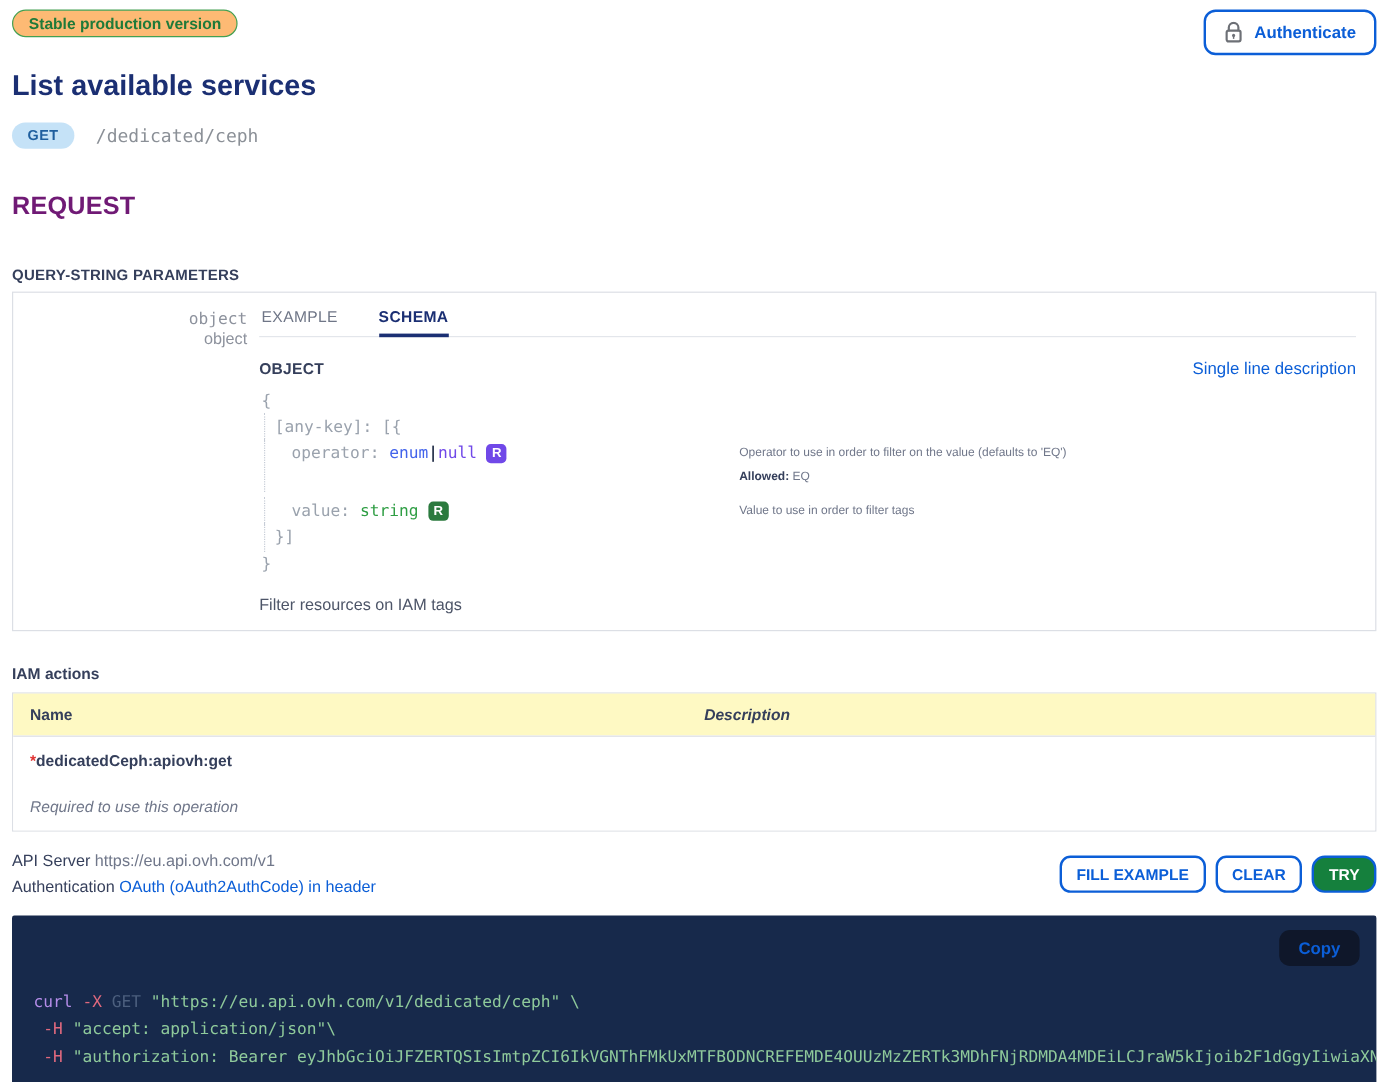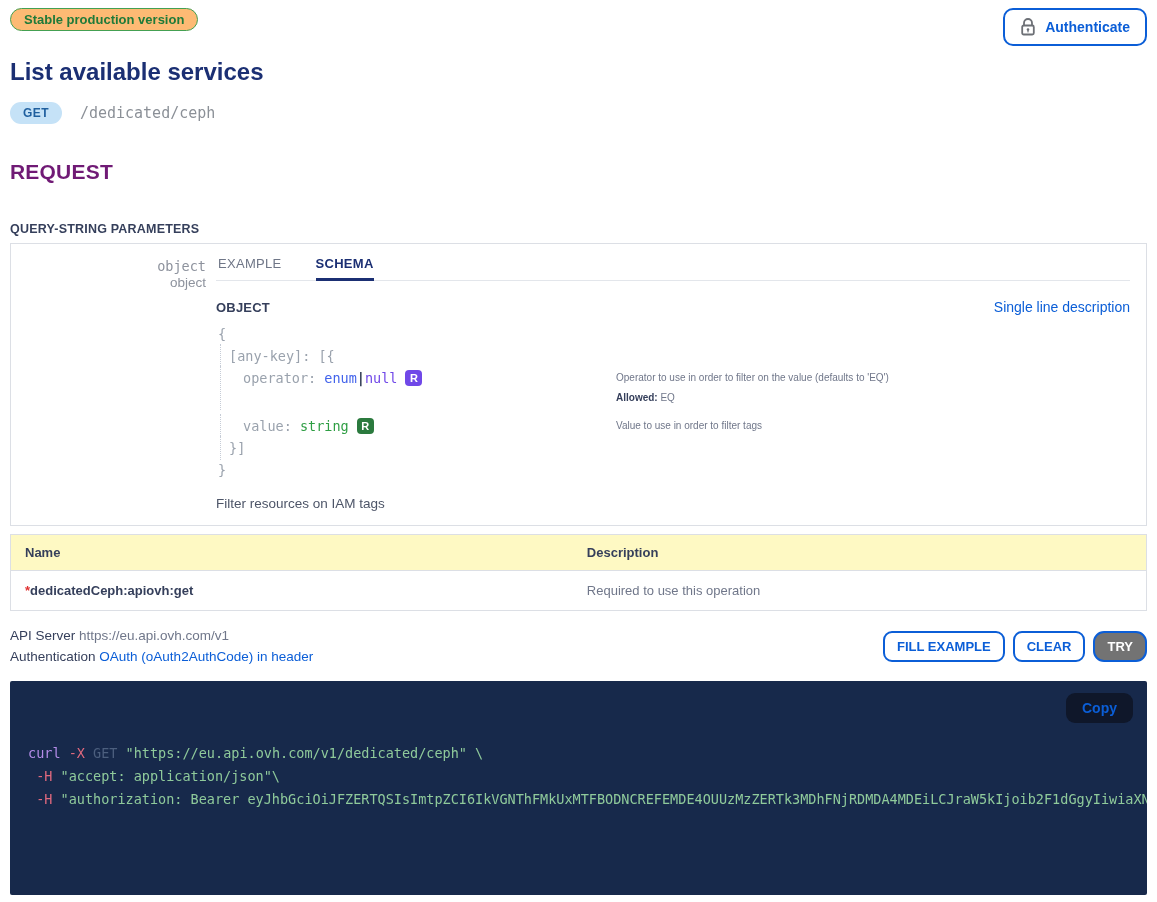--- a/index.html
+++ b/index.html
@@ -65,36 +65,36 @@
   .tk-b { color:#353f5b; font-weight:700; }
 
   .schema-footer { margin-top:16px; font-size:13.5px; color:#4d5568; }
 
   
   .iam-title { margin-top:28px; font-size:13px; font-weight:700; color:#353f5b; }
   .iam-table { margin-top:8px; border:1px solid #dcdfe5; font-size:13px; }
   .thead { display:flex; background:#fef9c3; font-weight:700; color:#353f5b; }
   .thead > div, .trow > div { padding:10px 14px; }
   .tc-name { width:49.5%; flex:none; }
-  .tc-desc { flex:1; }
-  .trow { display:flex; border-top:1px solid #dcdfe5; background:#fff; }
+  .tc-desc { flex:1;font-style:italic; }
+  .trow { display:flex; border-top:1px solid #dcdfe5; background:#fff;flex-direction:column; }
   .trow .tc-name { font-weight:700; color:#353f5b; padding-top:12px; padding-bottom:12px; }
   .trow .tc-desc { color:#70778a; padding-top:12px; padding-bottom:12px; }
   .req-star { color:#e03131; font-weight:700; }
 
   
   .meta-row { margin-top:14px; display:flex; justify-content:space-between; align-items:center; }
   .meta-lines { font-size:13.5px; line-height:21px; }
   .meta-label { font-weight:400; color:#353f5b; }
   .meta-value { color:#70778a; }
   .meta-link { color:#0b5ed7; cursor:pointer; }
   .btn-row { display:flex; gap:8px; }
   .btn { border:2px solid #0b5ed7; background:#fff; color:#0b5ed7; font-weight:700; font-size:13px;
     border-radius:9px; padding:6px 12px; cursor:pointer; font-family:"Liberation Sans", sans-serif; }
-  .btn.primary { background:#737373; color:#fff;border-radius:11px; }
+  .btn.primary { background:#15803d; color:#fff;border-radius:11px; }
 
   
   .code-block { margin-top:14px; background:#17294b; position:relative; padding:15px 18px;
     font-family:"DejaVu Sans Mono", monospace; font-size:13.5px; line-height:23px;
     white-space:pre; overflow:hidden; border-radius:2px; }
   .cline { white-space:pre; }
   .tk-cmd { color:#b48ce8; }
   .tk-flag { color:#e0697e; }
   .tk-dim { color:#4c5f7e; }
   .tk-str { color:#8fca9b; }
@@ -176,20 +176,21 @@
           </div>
           <div class="srow ind0">
             <div class="scode"><span class="tk-p">}</span></div>
             <div class="sdesc"></div>
           </div>
         </div>
       <div class="schema-footer">Filter resources on IAM tags</div>
     </div>
   </div>
 
+  <div class="iam-title">IAM actions</div>
 
   <div class="iam-table">
     <div class="thead">
       <div class="tc-name">Name</div>
       <div class="tc-desc">Description</div>
     </div>
     <div>
         <div class="trow">
           <div class="tc-name"><span class="req-star">*</span>dedicatedCeph:apiovh:get</div>
           <div class="tc-desc">Required to use this operation</div>

